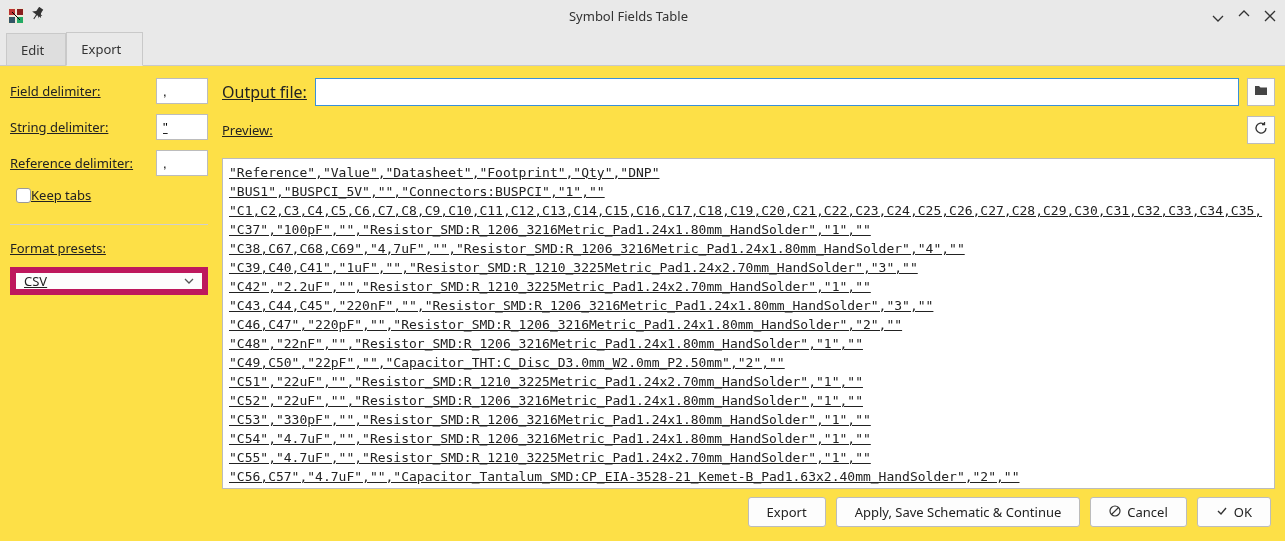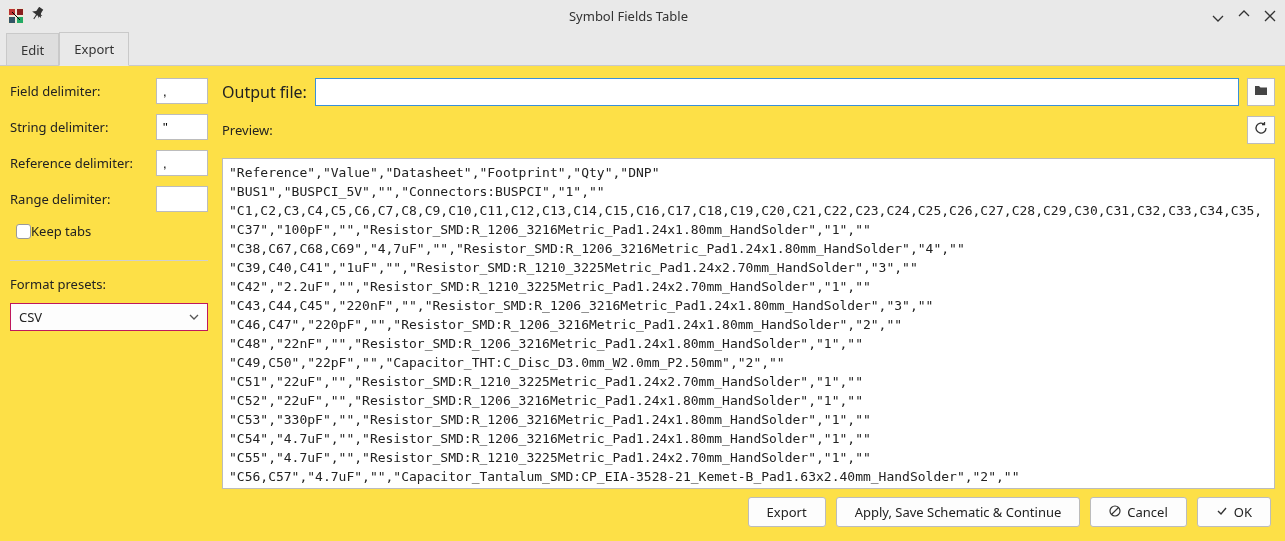--- a/index.html
+++ b/index.html
@@ -41,21 +41,21 @@
 
   
   .tabstrip {
     height: 34px;
     display: flex;
     align-items: flex-end;
     padding: 0 6px 0 6px;
     background: #e9e9e9;
   }
   .tab {
-    padding: 7px 14px 7px 14px;
+    padding: 7px 21px 7px 14px;
     font-size: 13px;
     color: #333;
     border: 1px solid transparent;
     border-bottom: none;
     cursor: pointer;
   }
   .tab.inactive {
     background: #dedede;
     border-color: #c9c9c9;
   }
@@ -74,20 +74,21 @@
     z-index: 1;
   }
 
   
   .body {
     flex: 1;
     display: flex;
     padding: 12px 10px 4px 10px;
     gap: 14px;
     min-height: 0;
+    text-decoration: underline;
   }
   .left-col {
     width: 198px;
     display: flex;
     flex-direction: column;
     gap: 10px;
   }
   .formrow {
     display: flex;
     align-items: center;
@@ -112,21 +113,21 @@
     border-radius: 3px;
     background: #fff;
   }
   .hr {
     border: none; border-top: 1px solid #cfcfcf;
     margin: 10px 0 4px 0;
   }
   .preset-label { font-size: 13px; margin-bottom: 0; }
   .select {
     height: 28px;
-    border: 1px solid #be185d;
+    border: 6px solid #be185d;
     background: #fdfdfd;
     display: flex; align-items: center; justify-content: space-between;
     padding: 8px 8px;
     font-size: 13px;
     cursor: pointer;
   }
   .select .chev svg { width: 10px; height: 10px; }
 
   .right-col {
     flex: 1;
@@ -255,24 +256,20 @@
         <label>Field delimiter:</label>
         <input type="text" value="," style="">
       </div>
       <div class="formrow">
         <label>String delimiter:</label>
         <input type="text" value="&quot;" style="">
       </div>
       <div class="formrow">
         <label>Reference delimiter:</label>
         <input type="text" value="," style="">
-      </div>
-      <div class="formrow">
-        <label>Range delimiter:</label>
-        <input type="text" value="" style="">
       </div>
       <div class="checkrow">
         <span class="cb"></span>
         <span>Keep tabs</span>
       </div>
       <hr class="hr">
       <div class="preset-label">Format presets:</div>
       <div class="select">
         <span>CSV</span>
         <span class="chev">

